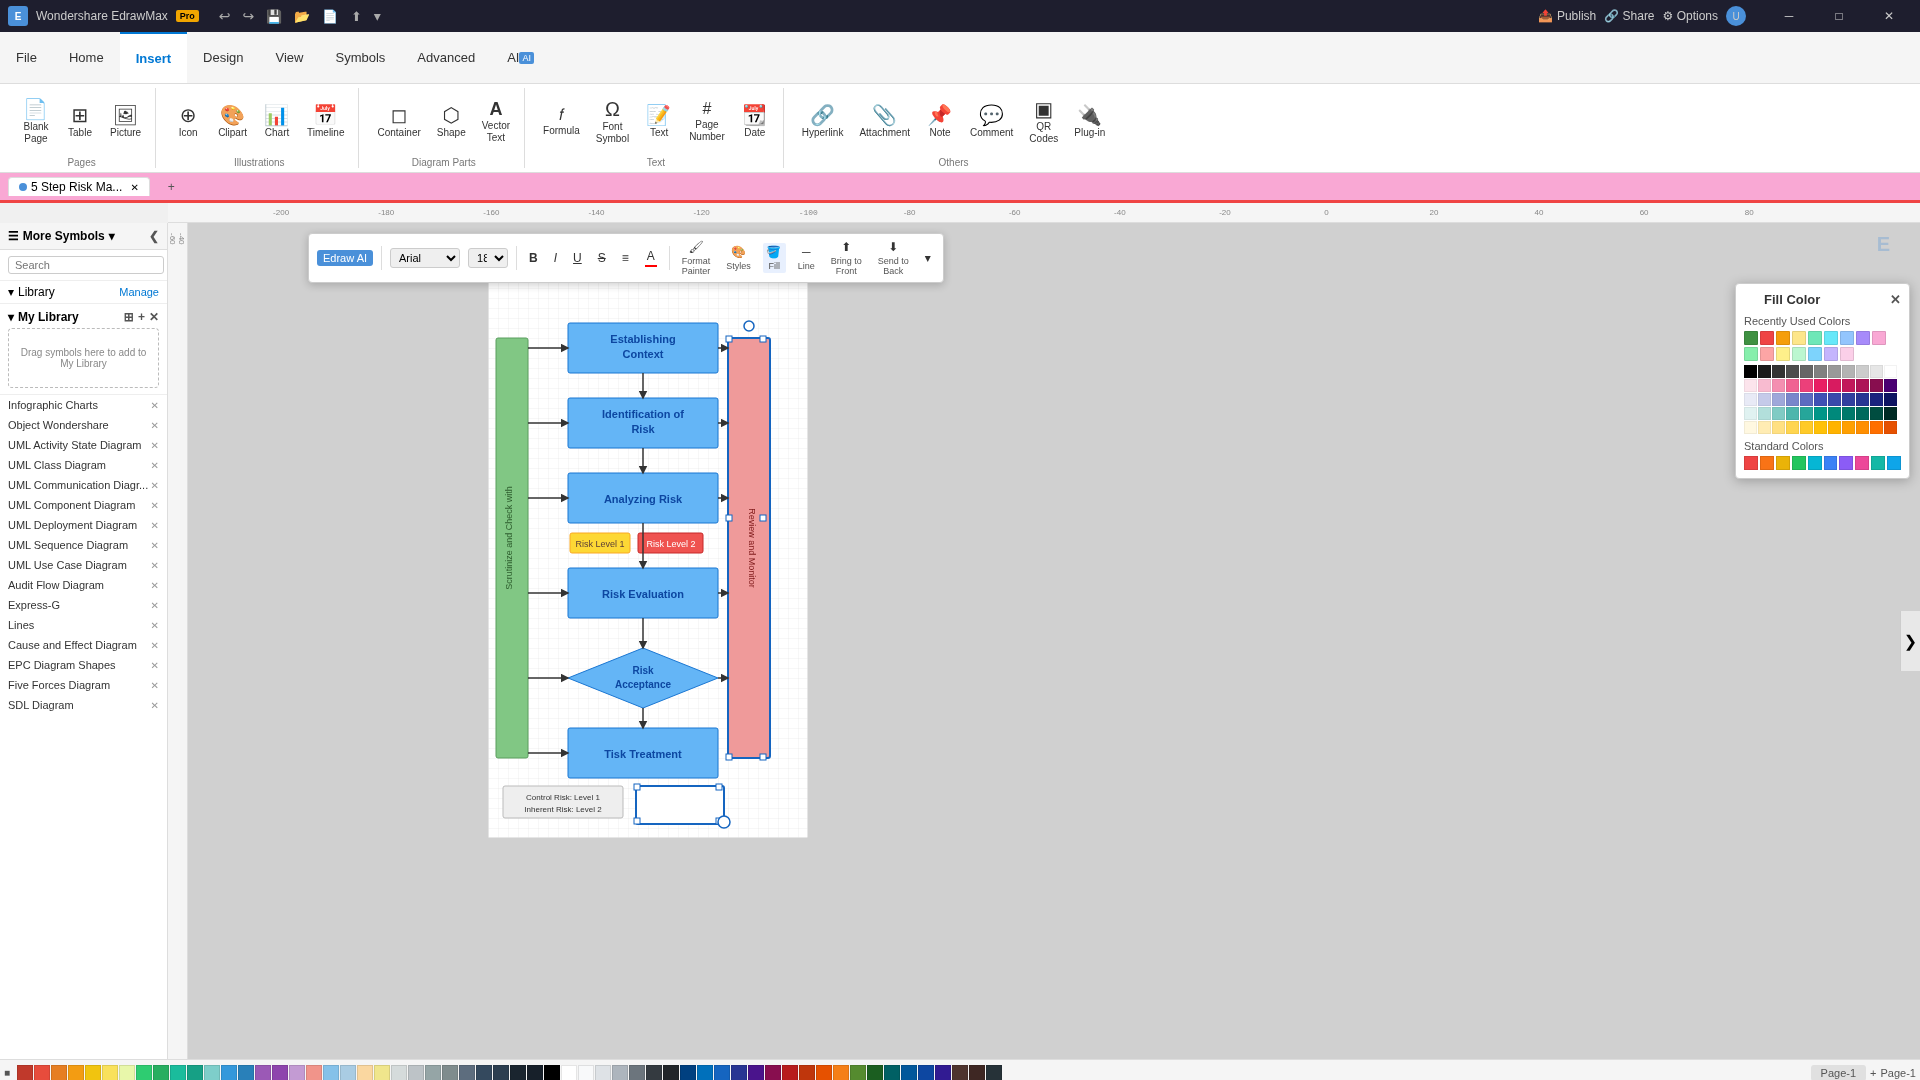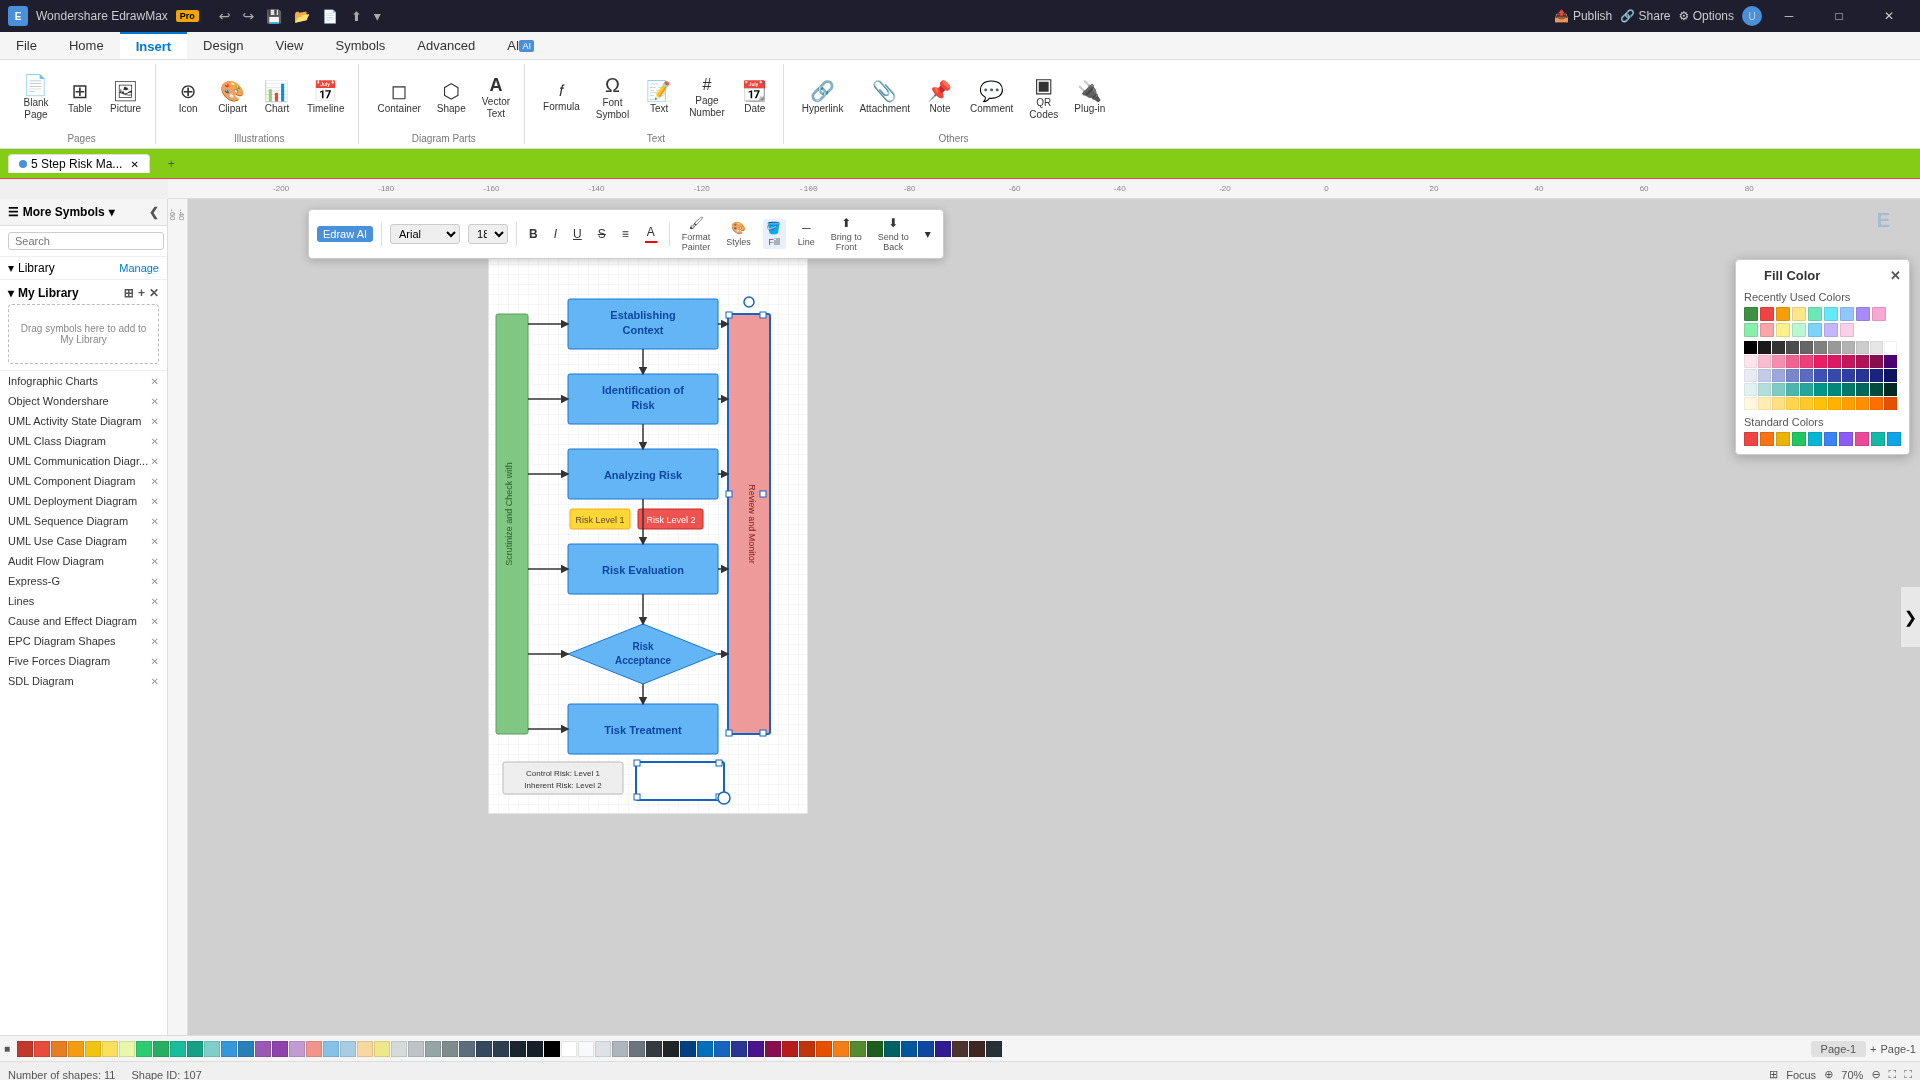--- a/index.html
+++ b/index.html
@@ -24,21 +24,21 @@
     #titlebar .undo-redo { display: flex; gap: 4px; align-items: center; margin-left: 8px; }
     #titlebar .undo-redo span { color: #aaa; cursor: pointer; font-size: 14px; padding: 2px 4px; }
 
     
     #ribbon {
       background: #fff;
       border-bottom: 1px solid #ddd;
     }
     #ribbon-tabs {
       display: flex;
-      height: 28px;
+      height: 52px;
       background: #f5f5f5;
       border-bottom: 1px solid #ddd;
       align-items: flex-end;
     }
     .ribbon-tab {
       padding: 6px 16px;
       font-size: 13px;
       cursor: pointer;
       color: #333;
       border: none;
@@ -95,22 +95,22 @@
       border: none;
       background: none;
       gap: 2px;
     }
     .ribbon-btn .icon { font-size: 20px; line-height: 1; }
     .ribbon-btn .label { font-size: 10px; text-align: center; line-height: 1.2; }
 
     
     #doc-bar {
       height: 30px;
-      background: #84cc16;
-      border-bottom: 1px solid #ef4444;
+      background: #f9a8d4;
+      border-bottom: 3px solid #ef4444;
       display: flex;
       align-items: center;
       padding: 0 8px;
       gap: 12px;
       font-size: 12px;
     }
     #doc-bar .doc-tab {
       background: #fff;
       border: 1px solid #ddd;
       border-bottom: none;
@@ -386,21 +386,21 @@
   <div class="undo-redo">
     <span title="Undo">↩</span>
     <span title="Redo">↪</span>
     <span style="font-size:13px;">💾</span>
     <span style="font-size:13px;">📂</span>
     <span style="font-size:13px;">📄</span>
     <span style="font-size:13px;">⬆</span>
     <span>▾</span>
   </div>
   <div class="window-controls" style="margin-left:auto;display:flex;">
-    <div style="margin-right:0;display:flex;align-items:center;gap:8px;font-size:12px;color:#ccc;">
+    <div style="margin-right:16px;display:flex;align-items:center;gap:8px;font-size:12px;color:#ccc;">
       <span>📤 Publish</span>
       <span>🔗 Share</span>
       <span>⚙ Options</span>
       <span style="background:#4a90d9;border-radius:50%;width:20px;height:20px;display:flex;align-items:center;justify-content:center;font-size:10px;">U</span>
     </div>
     <div class="win-btn">─</div>
     <div class="win-btn">□</div>
     <div class="win-btn close">✕</div>
   </div>
 </div>

